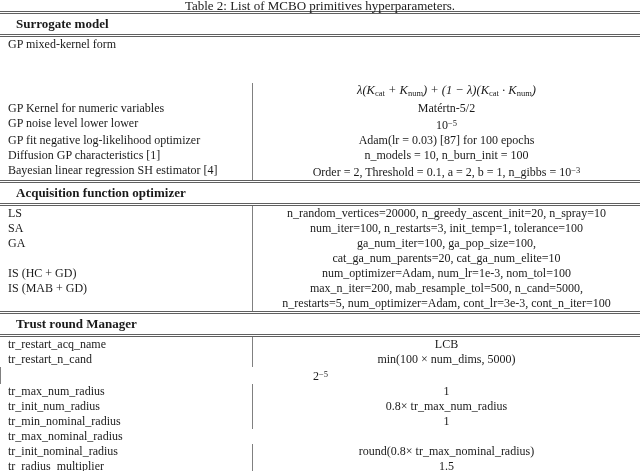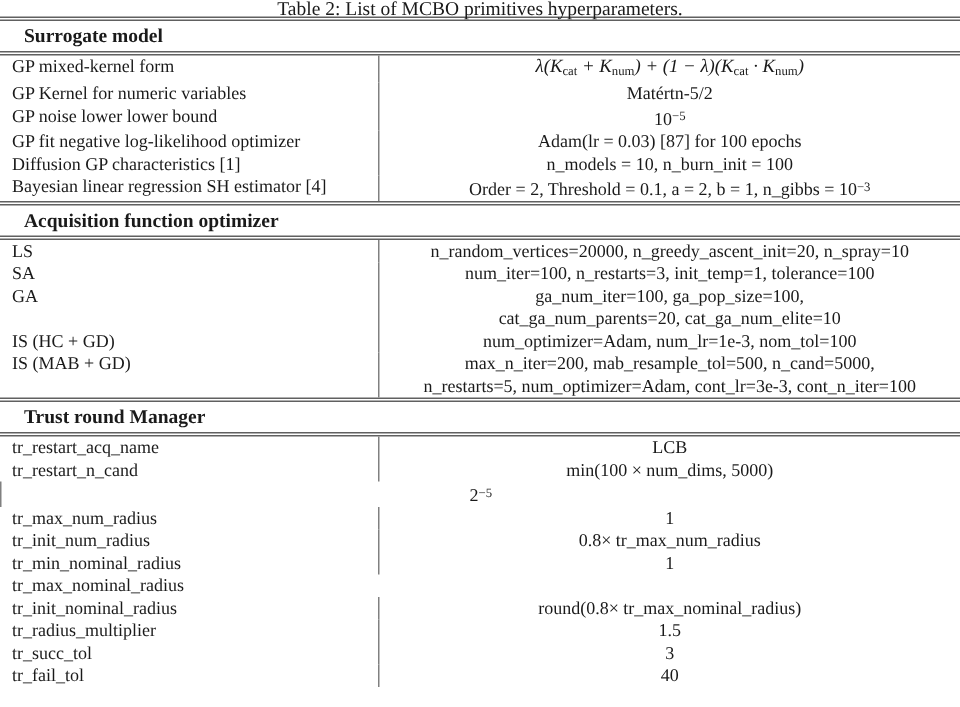--- a/index.html
+++ b/index.html
@@ -21,21 +21,21 @@
   .row { display: flex; align-items: flex-start; font-size: 12px; line-height: 15px; }
   .cell-l { flex: 0 0 252px; padding-left: 8px; overflow: hidden; white-space: nowrap; }
   .cell-r {
     flex: 1 1 auto; text-align: center;
     border-left: 1px solid #808080; padding: 0 4px;
     overflow: hidden;
   }
   .cell-r .vline { white-space: nowrap; }
   sub { font-size: 8.5px; font-style: normal; vertical-align: -2px; letter-spacing: 0; }
   sup { font-size: 8.5px; vertical-align: 3px; }
-  .formula { font-style: italic; font-size: 12.5px; }
+  .formula { font-style: italic; font-size: 12.5px; margin-top: 46px; }
   .formula sub { font-style: normal; }
 </style>
 </head>
 <body>
 
 <div>
 
   <div class="doc-title">Table 2: List of MCBO primitives hyperparameters.</div>
 
   <div class="rule"></div>
@@ -46,21 +46,21 @@
   <div>
     <div class="row">
       <div class="cell-l">GP mixed-kernel form</div>
       <div class="cell-r formula"><span class="vline"><span>λ(K</span><sub>cat</sub><span> + K</span><sub>num</sub><span>) + (1 − λ)(K</span><sub>cat</sub><span> · K</span><sub>num</sub><span>)</span></span></div>
     </div>
     <div class="row">
       <div class="cell-l">GP Kernel for numeric variables</div>
       <div class="cell-r">Matértn-5/2</div>
     </div>
     <div class="row">
-      <div class="cell-l">GP noise lower lower bound</div>
+      <div class="cell-l">GP noise level lower lower</div>
       <div class="cell-r"><span class="vline"><span>10</span><sup>−5</sup></span></div>
     </div>
     <div class="row">
       <div class="cell-l">GP fit negative log-likelihood optimizer</div>
       <div class="cell-r">Adam(lr = 0.03) [87] for 100 epochs</div>
     </div>
     <div class="row">
       <div class="cell-l">Diffusion GP characteristics [1]</div>
       <div class="cell-r">n_models = 10, n_burn_init = 100</div>
     </div>

